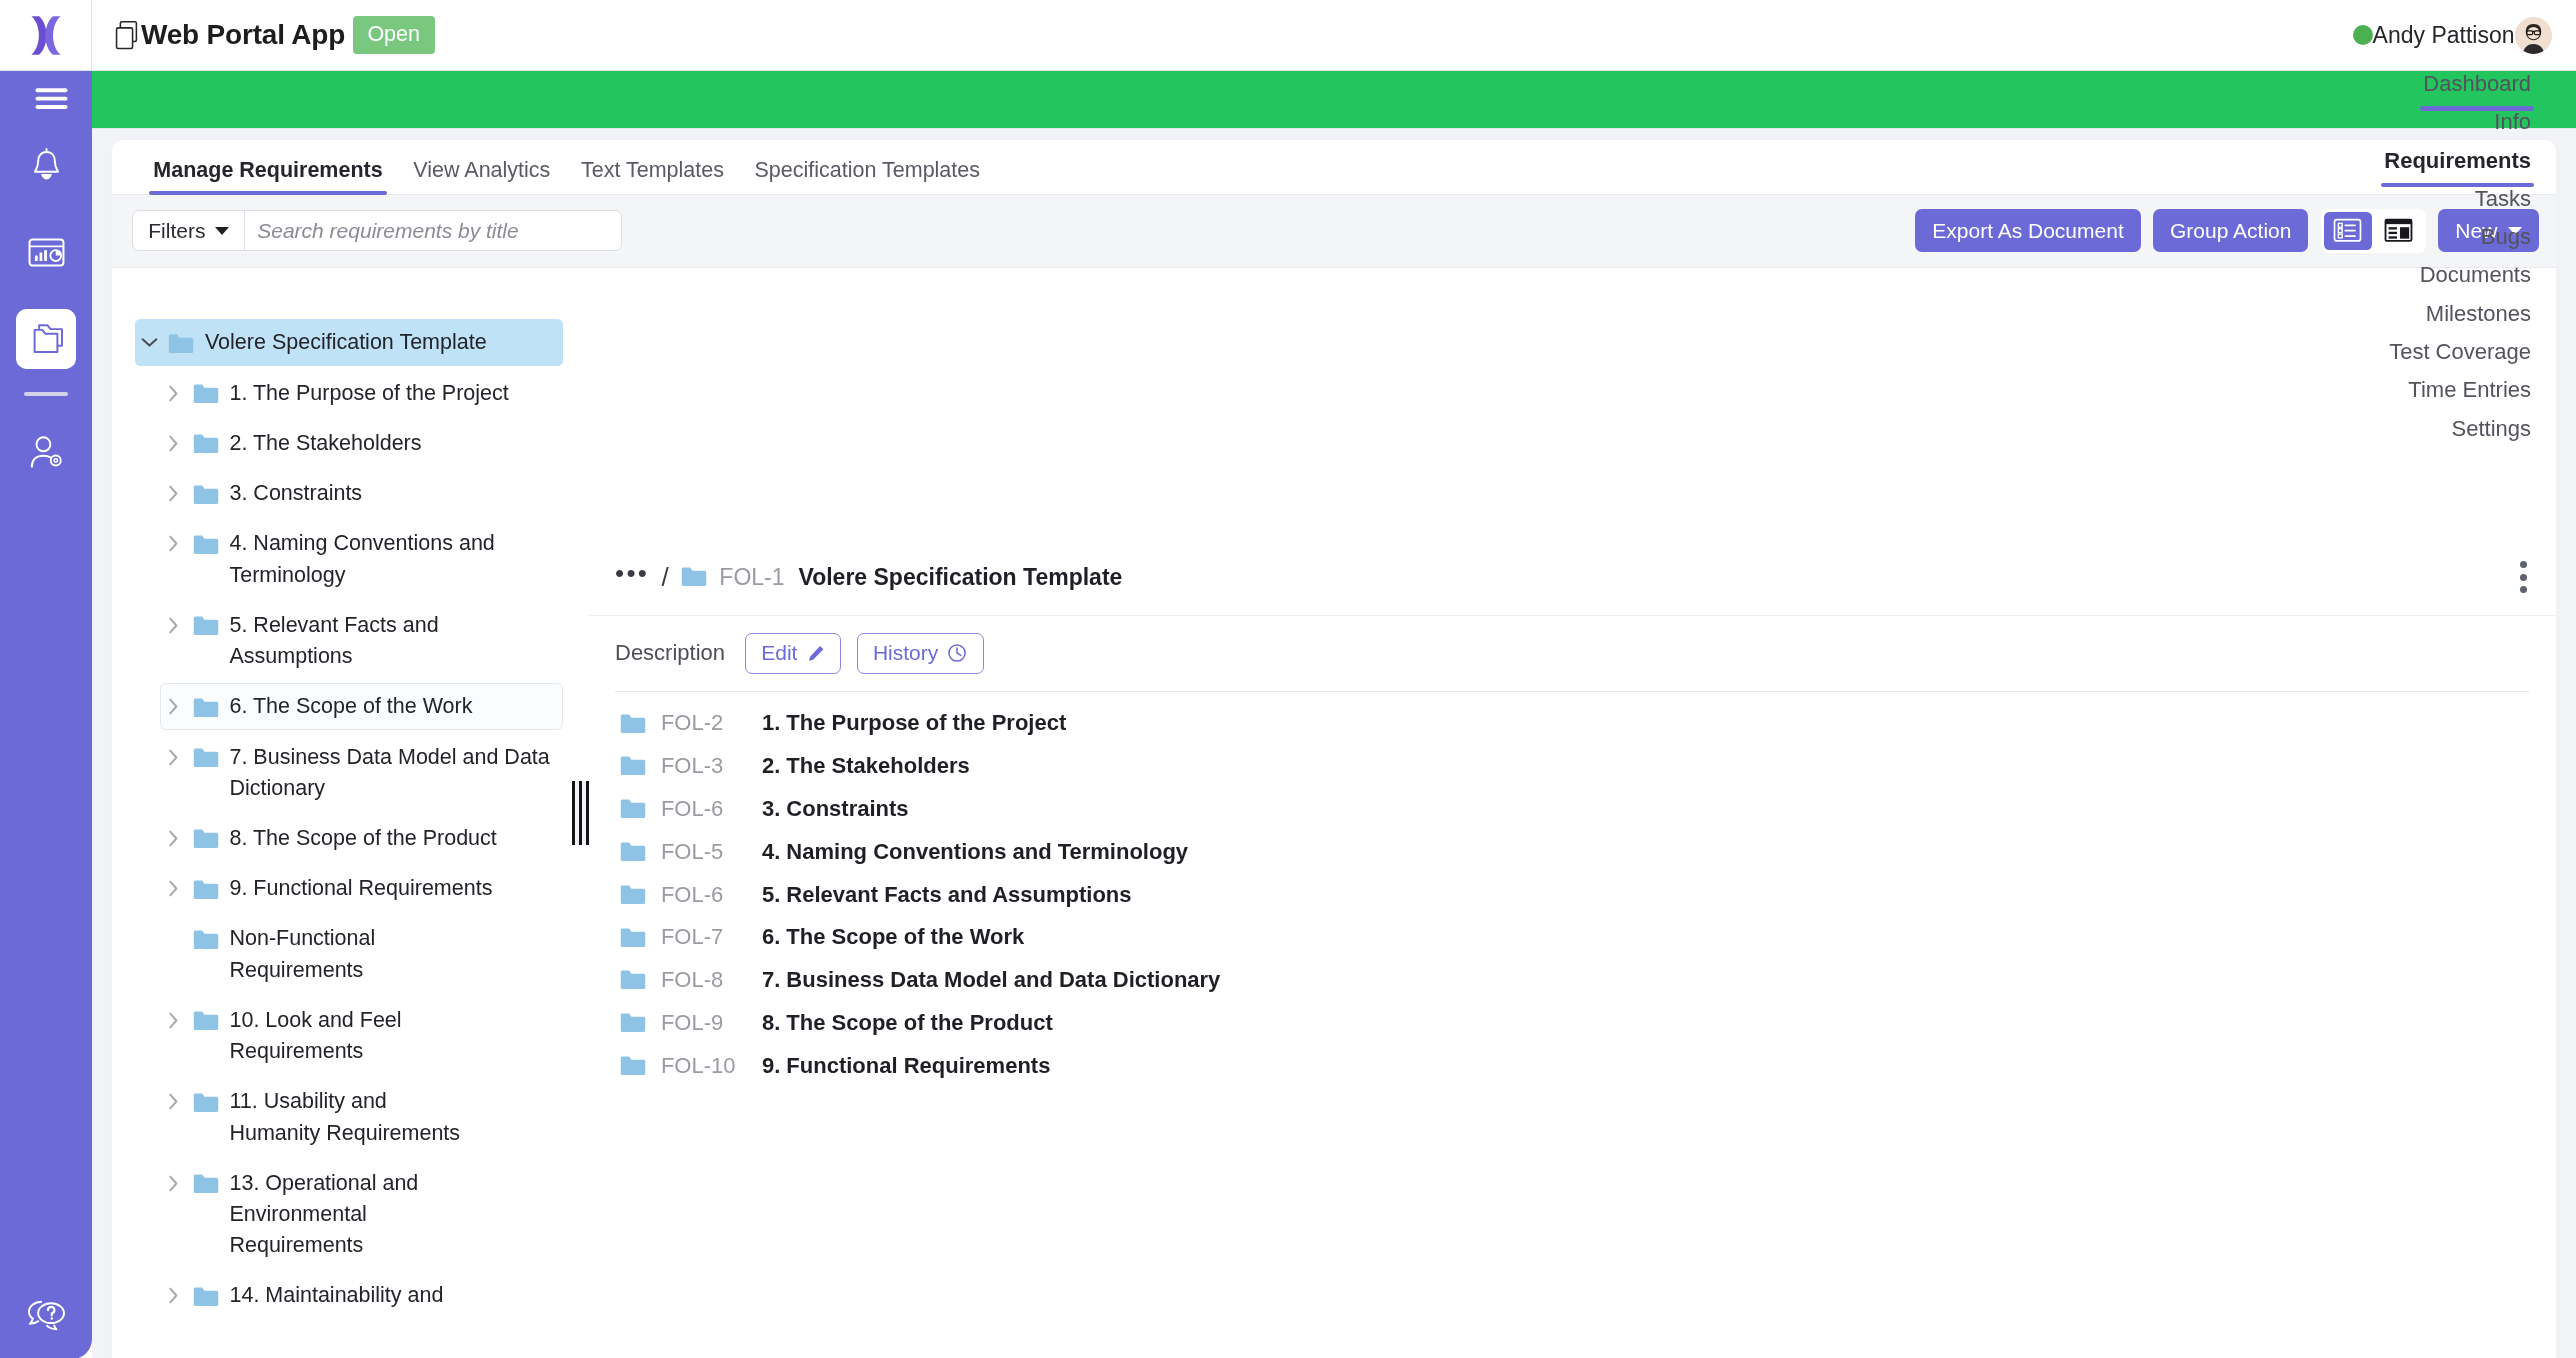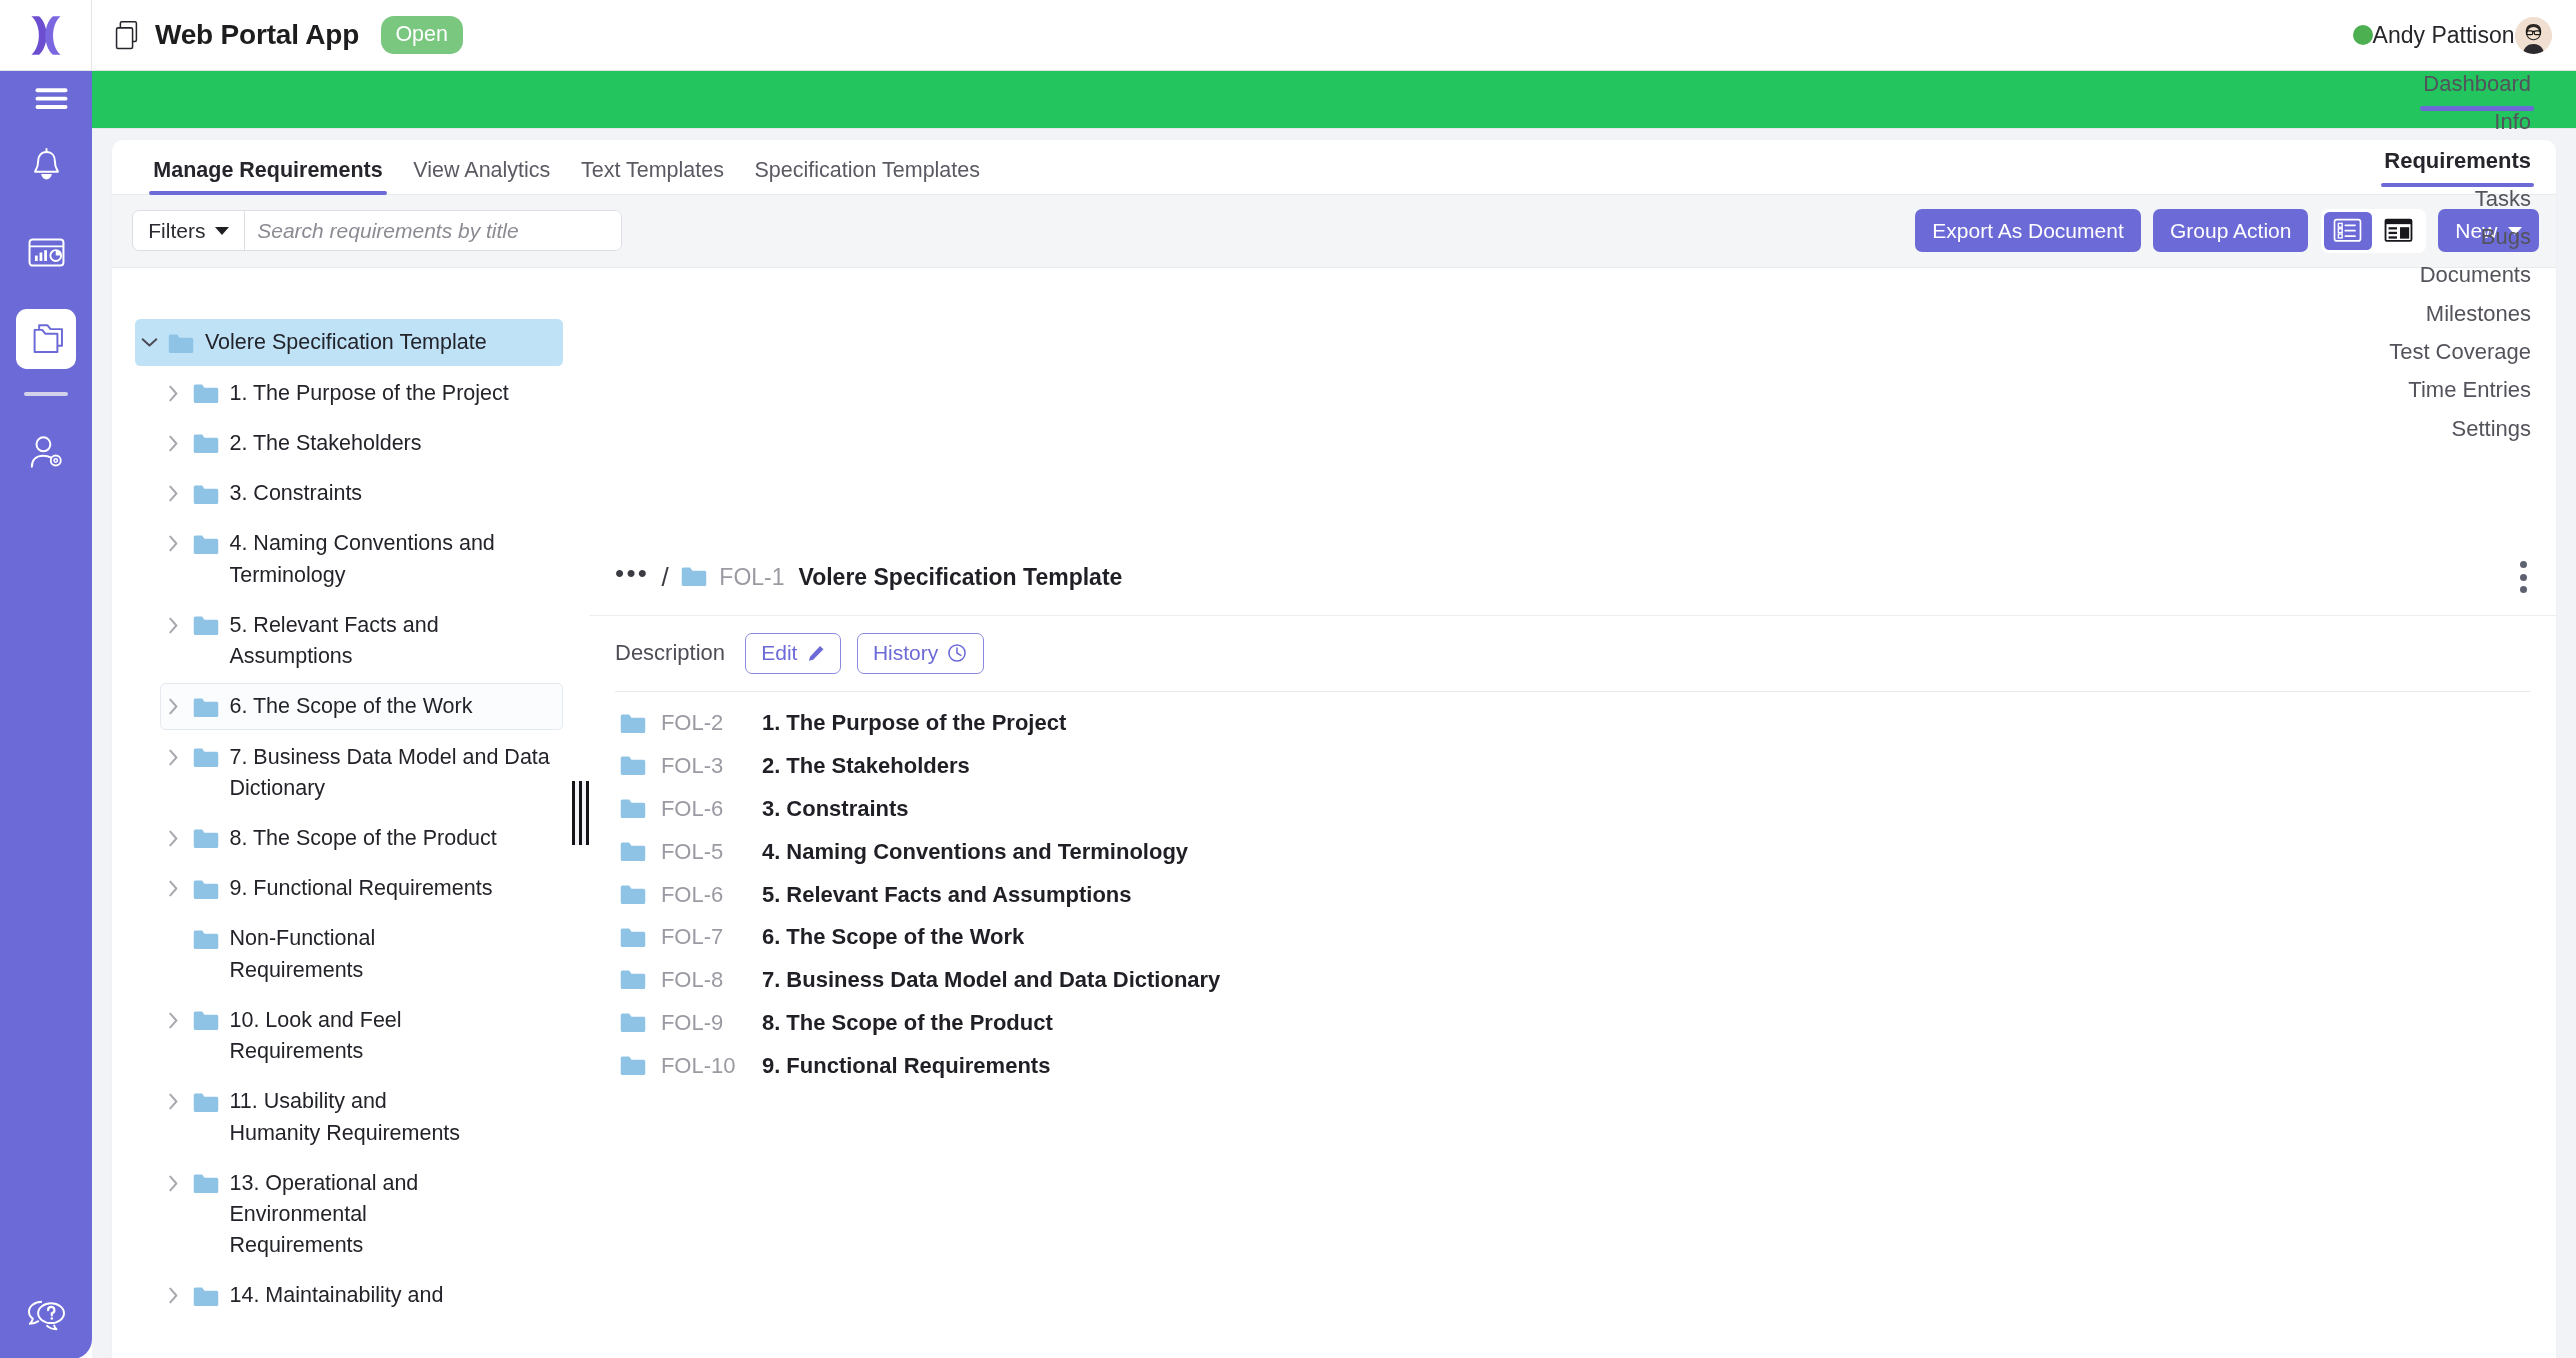--- a/index.html
+++ b/index.html
@@ -19,31 +19,31 @@
     border-bottom: 1.5px solid #e3e4e8;
   }
   .logo-cell {
     width: 92px; min-width: 92px;
     display: flex; align-items: center; justify-content: center;
     border-right: 1.5px solid #e3e4e8;
   }
   .logo-x { width: 40px; height: 43px; }
   .topbar-main {
     flex: 1; display: flex; align-items: center;
-    padding-left: 23px; gap: 14px;
+    padding-left: 23px; 
   }
   .doc-icon { width: 26px; height: 29px; flex: none; }
   .app-title {
     font-size: 28px; font-weight: 700; color: #1d1d1f;
     letter-spacing: -0.2px; white-space: nowrap;
   }
   .status-pill {
     background: #7ac77f; color: #ffffff;
     font-size: 21.5px; font-weight: 400;
-    border-radius: 13px; padding: 5.4px 14.6px 7px;
+    border-radius: 4px; padding: 5.4px 14.6px 7px;
     margin-left: 7.7px; white-space: nowrap; text-align: right;
   }
   .topbar-right {
     display: flex; align-items: center; 
     padding-right: 24.5px; margin-left: auto;
   }
   .online-dot { width: 20px; height: 20px; border-radius: 50%; background: #4caf50; flex: none; }
   .user-name { font-size: 23px; color: #26262b; white-space: nowrap; }
   .avatar {
     width: 37px; height: 37px; border-radius: 50%;

